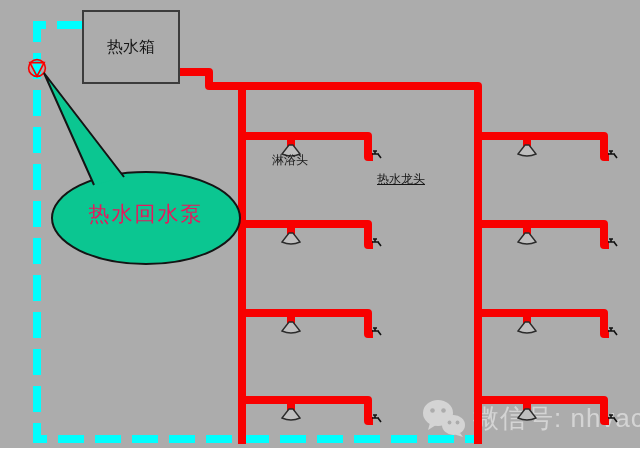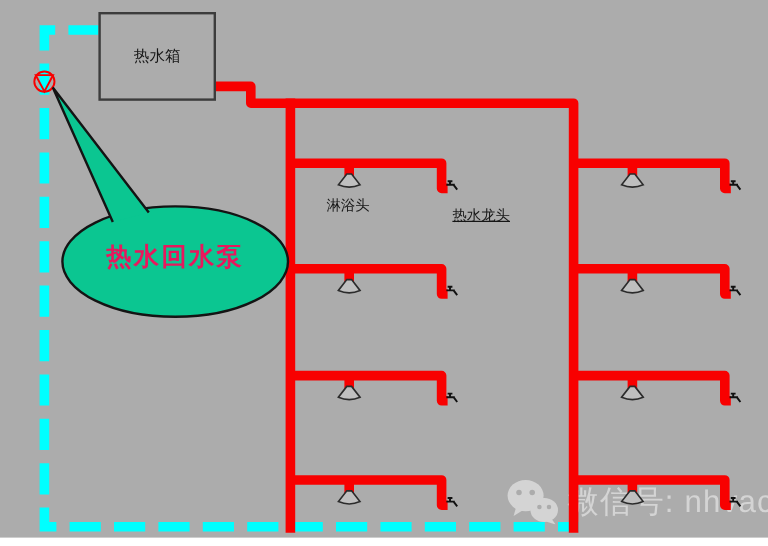--- a/index.html
+++ b/index.html
@@ -17,27 +17,27 @@
   .pipe{fill:none;stroke:var(--red);stroke-width:8;stroke-linejoin:round;stroke-linecap:butt;}
   .shower-stub{fill:none;stroke:var(--red);stroke-width:8;}
   .shower-head{fill:#BFBFBF;stroke:#2b2b2b;stroke-width:1.4;}
   .faucet-glyph{fill:none;stroke:#111111;stroke-width:1.6;}
   .pump-sym{fill:none;stroke:var(--red);stroke-width:1.6;}
   .callout-shape{fill:var(--green);stroke:#141414;stroke-width:2;}
   .tank{
     position:absolute;left:82px;top:10px;width:94px;height:70px;background:var(--bg);
     border:2px solid var(--ink);z-index:4;display:flex;align-items:center;justify-content:center;
   }
-  .tank-label{font-size:13px;color:#161616;}
+  .tank-label{font-size:16px;color:#161616;}
   .label{position:absolute;z-index:5;font-size:12px;color:#161616;white-space:nowrap;}
-  .label-shower{left:272px;top:163px;}
+  .label-shower{left:272px;top:152px;}
   .label-faucet{left:377px;top:171px;text-decoration:underline;}
   .callout-label{
     position:absolute;left:52px;top:200px;width:188px;text-align:center;z-index:5;
-    font-size:21px;font-weight:bold;color:var(--pink);letter-spacing:2px;white-space:nowrap;
+    font-size:21px;font-weight:normal;color:var(--pink);letter-spacing:2px;white-space:nowrap;
   }
   .wm-icon{flex:0 0 auto;}
 </style>
 </head>
 <body>
 
 <div class="stage">
   <div class="canvas"></div>
 
   <div class="watermark">

